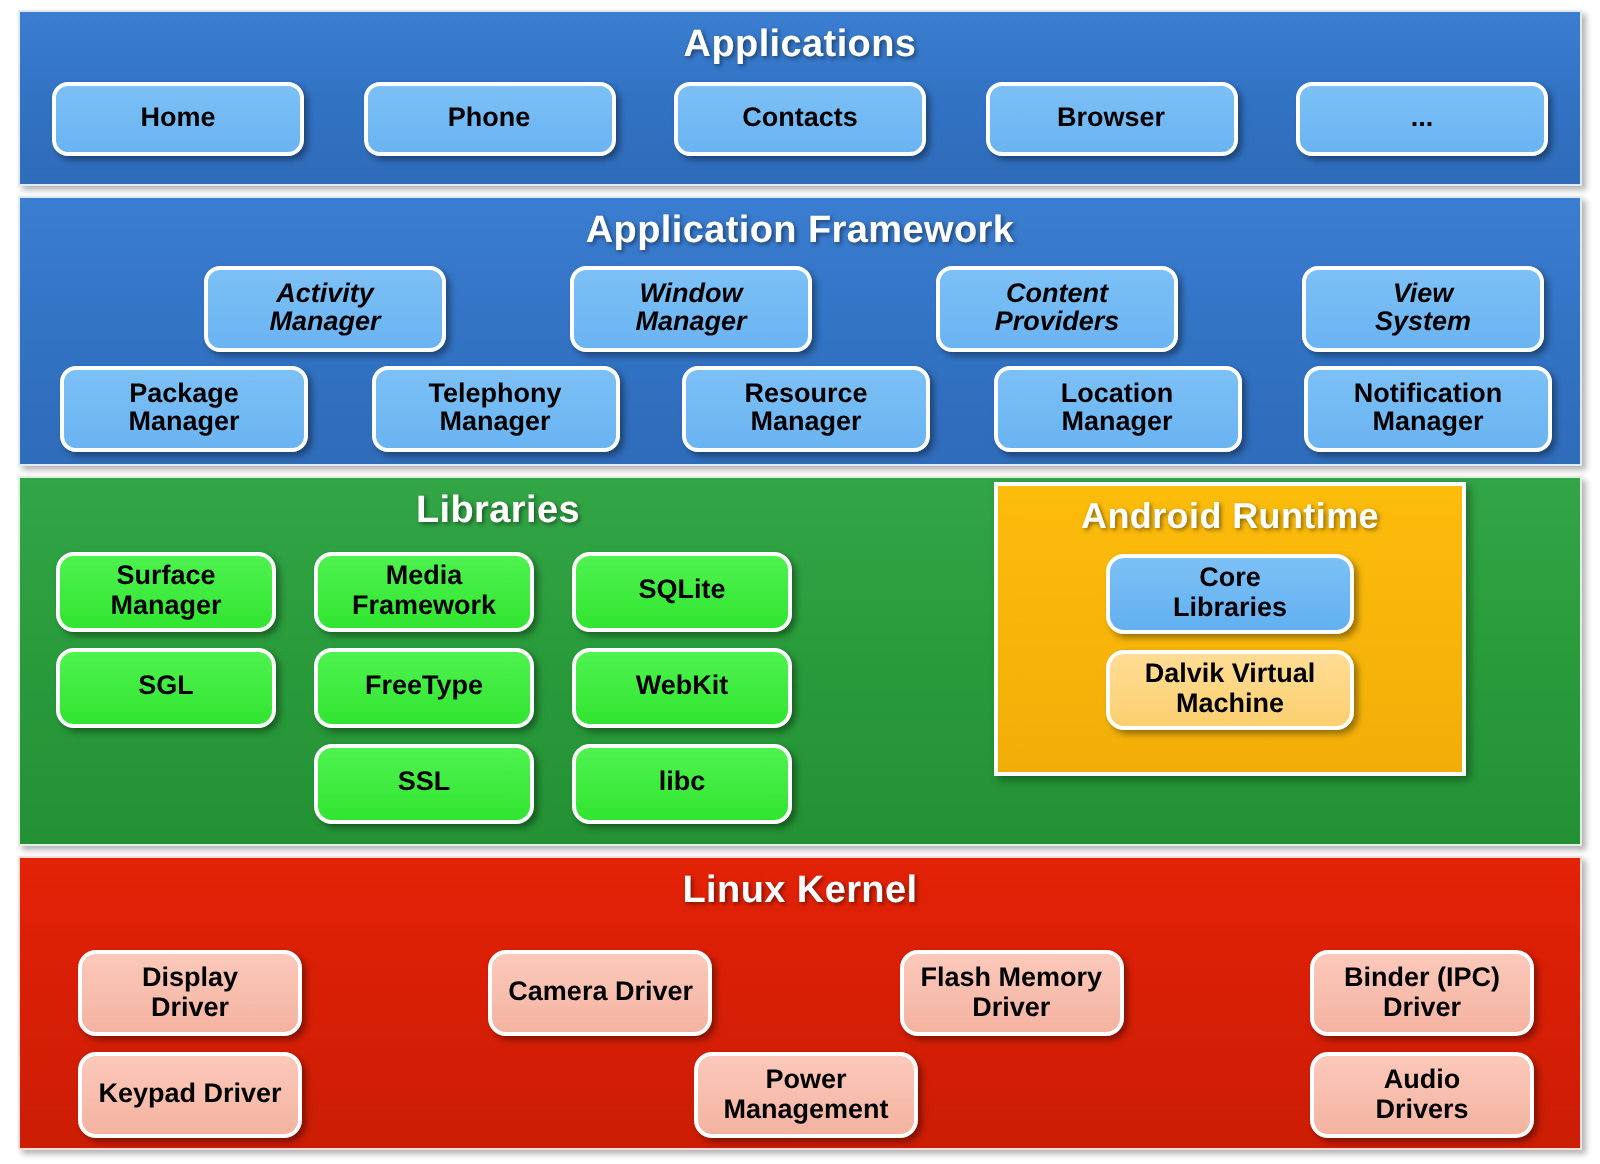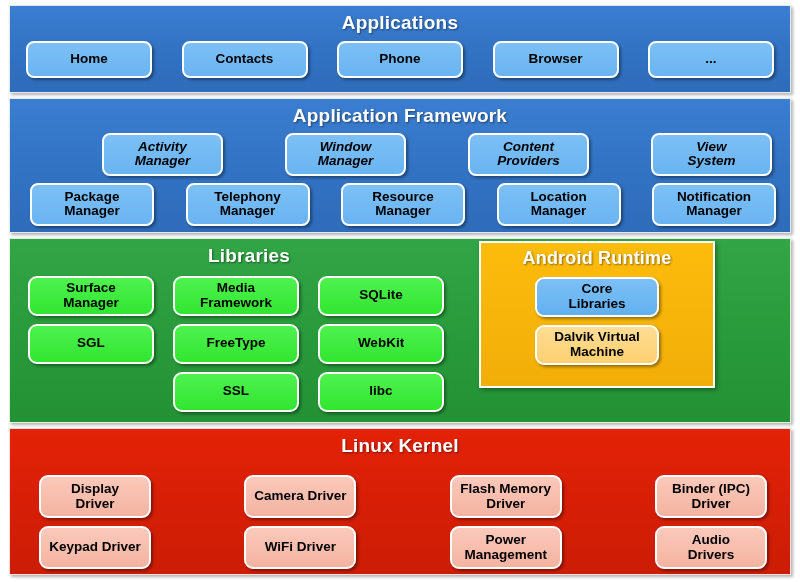--- a/index.html
+++ b/index.html
@@ -130,30 +130,30 @@
     top: 37px;
     display: flex;
     gap: 19px;
   }
   #lib-grid .lib-col {
     display: flex;
     flex-direction: column;
     gap: 8px;
   }
   #lib-grid .box {
-    width: 126px;
+    width: 110px;
     height: 40px;
     background: linear-gradient(180deg,#4ff24f 0%,#31e531 100%);
     border-radius: 9px;
   }
 
   
   #runtime {
     position: absolute;
-    left: 469px;
+    left: 487px;
     top: 2px;
     width: 236px;
     height: 147px;
     box-sizing: border-box;
     background: linear-gradient(180deg,#fcbc0b 0%,#f7b50a 50%,#f2ae08 100%);
     border: 2px solid #ffffff;
     box-shadow: 2px 2px 4px rgba(0,0,0,0.35);
     padding-top: 6px;
   }
   #runtime .layer-title { font-size: 18px; margin-bottom: 10px; }
@@ -196,22 +196,22 @@
 </style>
 </head>
 <body>
 
 <div id="stack">
 
   <section class="layer" id="applications">
     <div class="layer-title">Applications</div>
     <div class="row">
       <div class="box">Home</div>
+      <div class="box">Phone</div>
       <div class="box">Contacts</div>
-      <div class="box">Phone</div>
       <div class="box">Browser</div>
       <div class="box">...</div>
     </div>
   </section>
 
   <section class="layer" id="framework">
     <div class="layer-title">Application Framework</div>
     <div class="row row-top">
       <div class="box">Activity
 Manager</div>
@@ -275,21 +275,20 @@
       <div class="box">Display
 Driver</div>
       <div class="box">Camera Driver</div>
       <div class="box">Flash Memory
 Driver</div>
       <div class="box">Binder (IPC)
 Driver</div>
     </div>
     <div class="row row-bottom">
       <div class="box">Keypad Driver</div>
-      <div class="box">WiFi Driver</div>
       <div class="box">Power
 Management</div>
       <div class="box">Audio
 Drivers</div>
     </div>
   </section>
 
 </div>
 
 </body></html>

